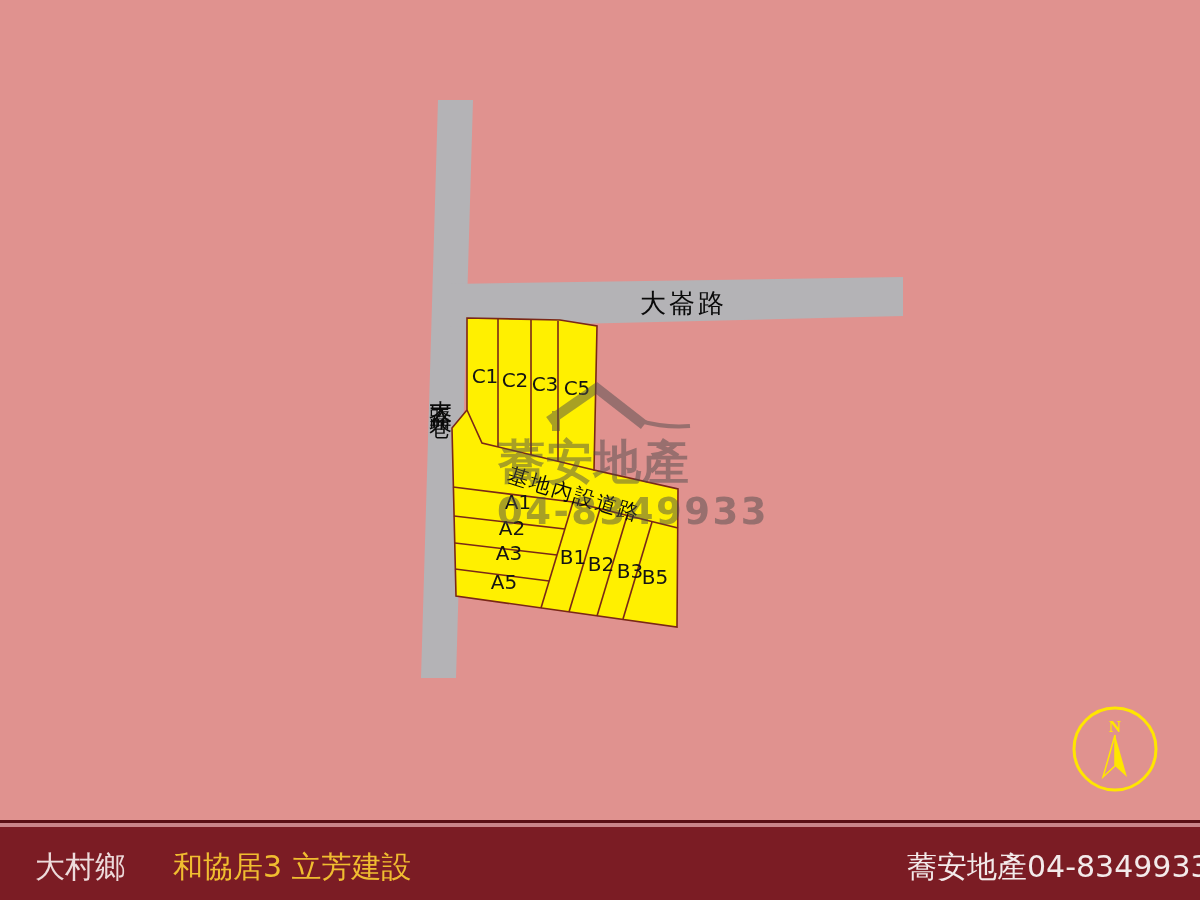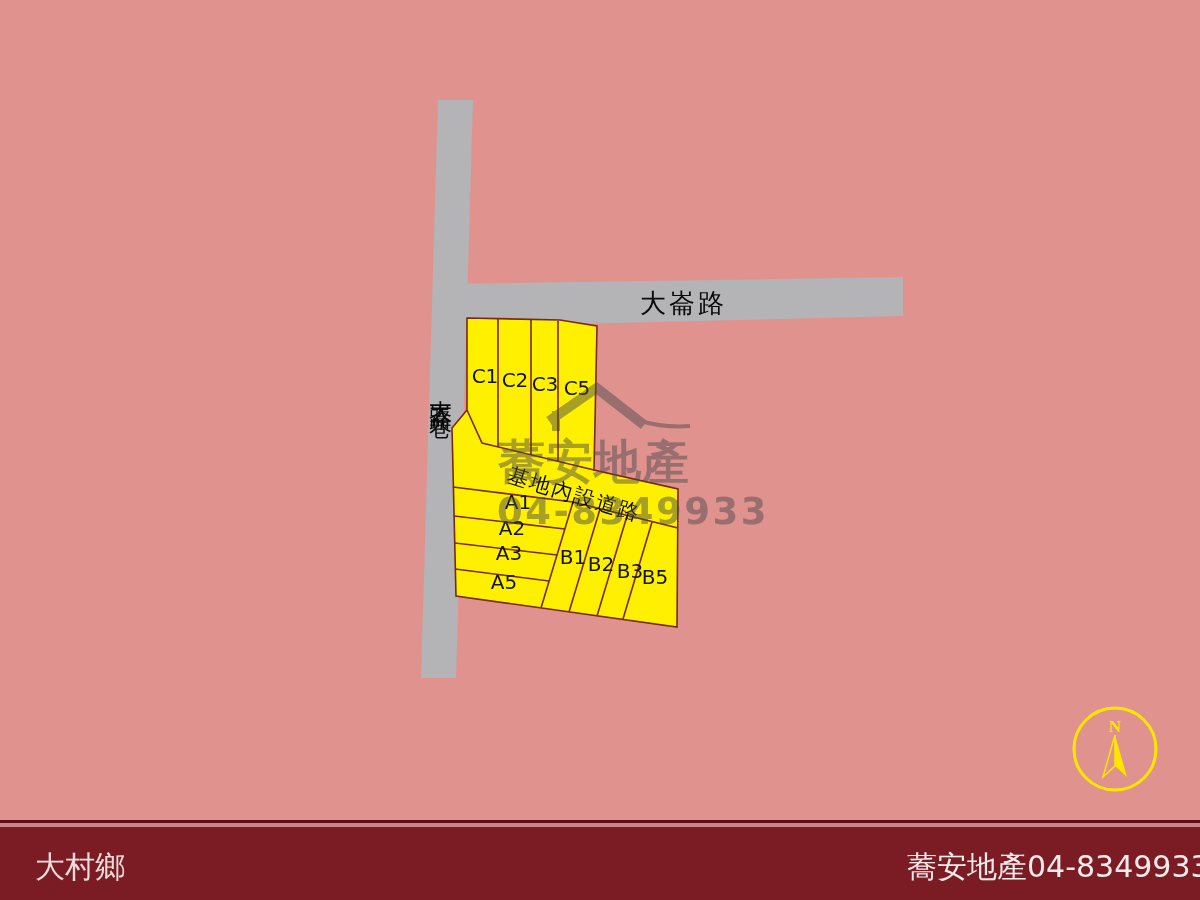--- a/index.html
+++ b/index.html
@@ -97,17 +97,18 @@
       <polygon class="compass-stroke" points="1115,735 1103,777 1115,766" stroke-width="1.5"></polygon>
     </g>
   </svg>
 
   
   <div class="footer">
     <div class="rule-dark"></div>
     <div class="rule-light"></div>
     <div class="bar">
       <span class="t-township">大村鄉</span>
+      <span class="t-project">和協居3 立芳建設</span>
       <span class="t-agency">蕎安地產</span>
       <span class="t-phone">04-8349933</span>
     </div>
   </div>
 </div>
 
 </body></html>

